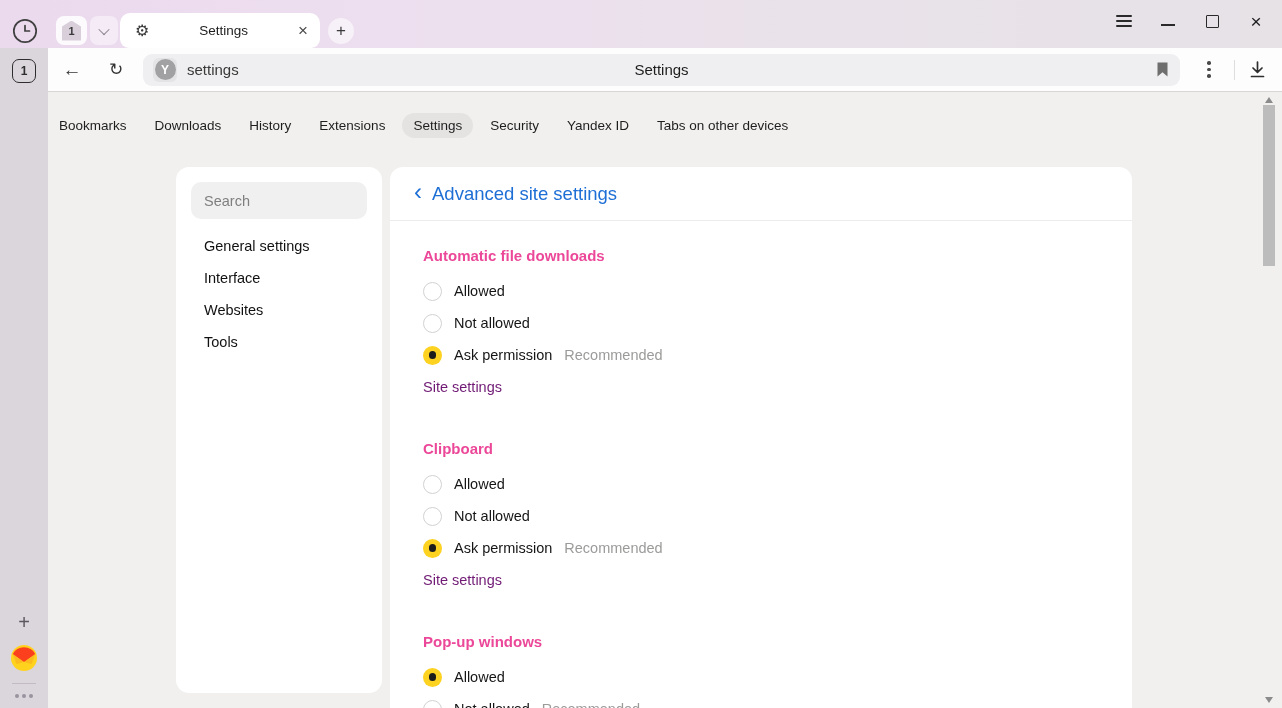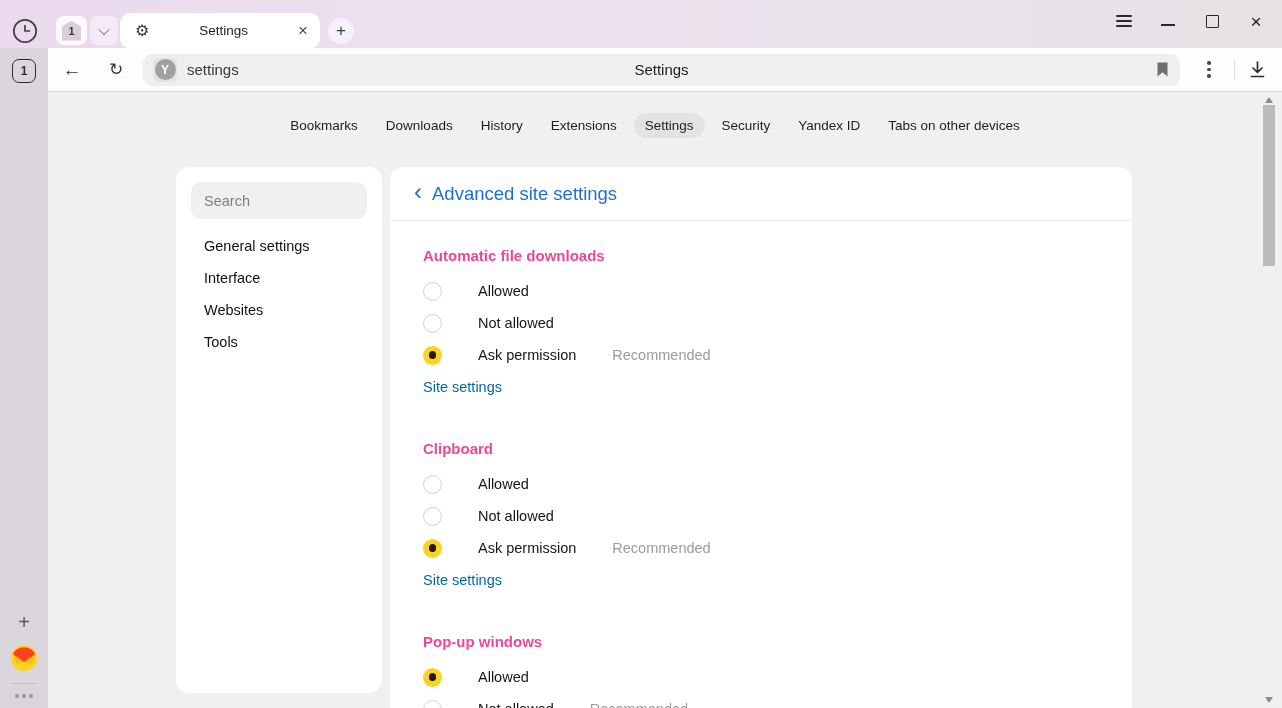--- a/index.html
+++ b/index.html
@@ -83,21 +83,21 @@
   .kebab { margin-left:16px; width:26px; height:26px; display:flex; flex-direction:column; align-items:center; justify-content:center; gap:3px; cursor:pointer; }
   .kebab i { width:3.5px; height:3.5px; border-radius:50%; background:#4a4a4a; }
   .tb-sep { width:1px; height:20px; background:#ddd; margin:0 12px; }
   .dl-btn { margin-right:14px; cursor:pointer; display:flex; align-items:center; }
 
   
   .content {
     position:absolute; left:48px; top:91px; width:1234px; height:617px;
     background:#f1f0ef; border-top:1px solid #d8d6d5; overflow:hidden;
   }
-  .nav-tabs { position:absolute; left:0; top:21px; width:1214px; display:flex; justify-content:center; align-items:center; gap:6px; }
+  .nav-tabs { position:absolute; left:0; top:21px; width:1214px; display:flex; align-items:center; gap:6px; }
   .navtab { font-size:13.5px; color:#1e1e1e; padding:5px 11px; border-radius:14px; cursor:pointer; white-space:nowrap; }
   .navtab.active { background:#e4e3e2; }
 
   .cards { position:absolute; left:128px; top:75px; display:flex; gap:8px; }
   .card { background:#fff; border-radius:13px; }
   .nav-card { width:206px; height:526px; padding:15px; }
   .search-input {
     width:100%; height:37px; background:#f1f0f0; border:none; border-radius:10px;
     padding:0 13px; font-size:14.5px; color:#1d1d1d; outline:none; font-family:"Liberation Sans", sans-serif;
   }
@@ -106,28 +106,28 @@
   .nav-item { height:32px; display:flex; align-items:center; padding-left:13px; font-size:14.5px; color:#111; cursor:pointer; }
 
   .main-card { width:742px; height:572px; overflow:hidden; }
   .main-header { height:54px; display:flex; align-items:center; padding:0 18px; border-bottom:1px solid #ececec; }
   .back-chev { color:#1d6fd6; font-size:24px; line-height:1; margin:0 10px 3px 6px; cursor:pointer; font-weight:400; }
   .main-title { color:#1d6fd6; font-size:18.5px; cursor:pointer; }
   .main-body { padding:0 33px; }
   .section { padding-top:26px; }
   .section + .section { margin-top:11px; }
   .section h3 { margin:0 0 6px; font-size:15px; font-weight:700; color:#ec4899; height:22px; }
-  .opt { height:32px; display:flex; align-items:center; cursor:pointer;gap:24px; }
+  .opt { height:32px; display:flex; align-items:center; cursor:pointer; }
   .radio { width:19px; height:19px; border-radius:50%; background:#fff; border:1.5px solid #d2d2d2; flex:none; }
   .radio.sel { background:#fdd220; border:none; display:flex; align-items:center; justify-content:center; }
   .radio.sel::after { content:""; width:7.5px; height:7.5px; border-radius:50%; background:#1c1c1c; }
   .opt-label { margin-left:12px; font-size:14.5px; color:#151515; }
   .opt-note { margin-left:12px; font-size:14.5px; color:#9b9b9a; }
   .link-row { height:32px; display:flex; align-items:center; }
-  .site-link { color:#0369a1; font-size:14.5px; text-decoration:none; cursor:pointer; }
+  .site-link { color:#701a75; font-size:14.5px; text-decoration:none; cursor:pointer; }
 
   
   .scrollbar { position:absolute; right:5px; top:0; width:15px; height:617px; }
   .sb-arrow-up { position:absolute; top:5px; left:3px; width:0; height:0; border-left:4.5px solid transparent; border-right:4.5px solid transparent; border-bottom:6px solid #8b8b8b; cursor:pointer; }
   .sb-thumb { position:absolute; top:13px; left:1px; width:12px; height:161px; background:#bcbcbc; cursor:pointer; }
   .sb-arrow-down { position:absolute; bottom:6px; left:3px; width:0; height:0; border-left:4.5px solid transparent; border-right:4.5px solid transparent; border-top:6px solid #8b8b8b; cursor:pointer; }
 </style>
 </head>
 <body>
 

